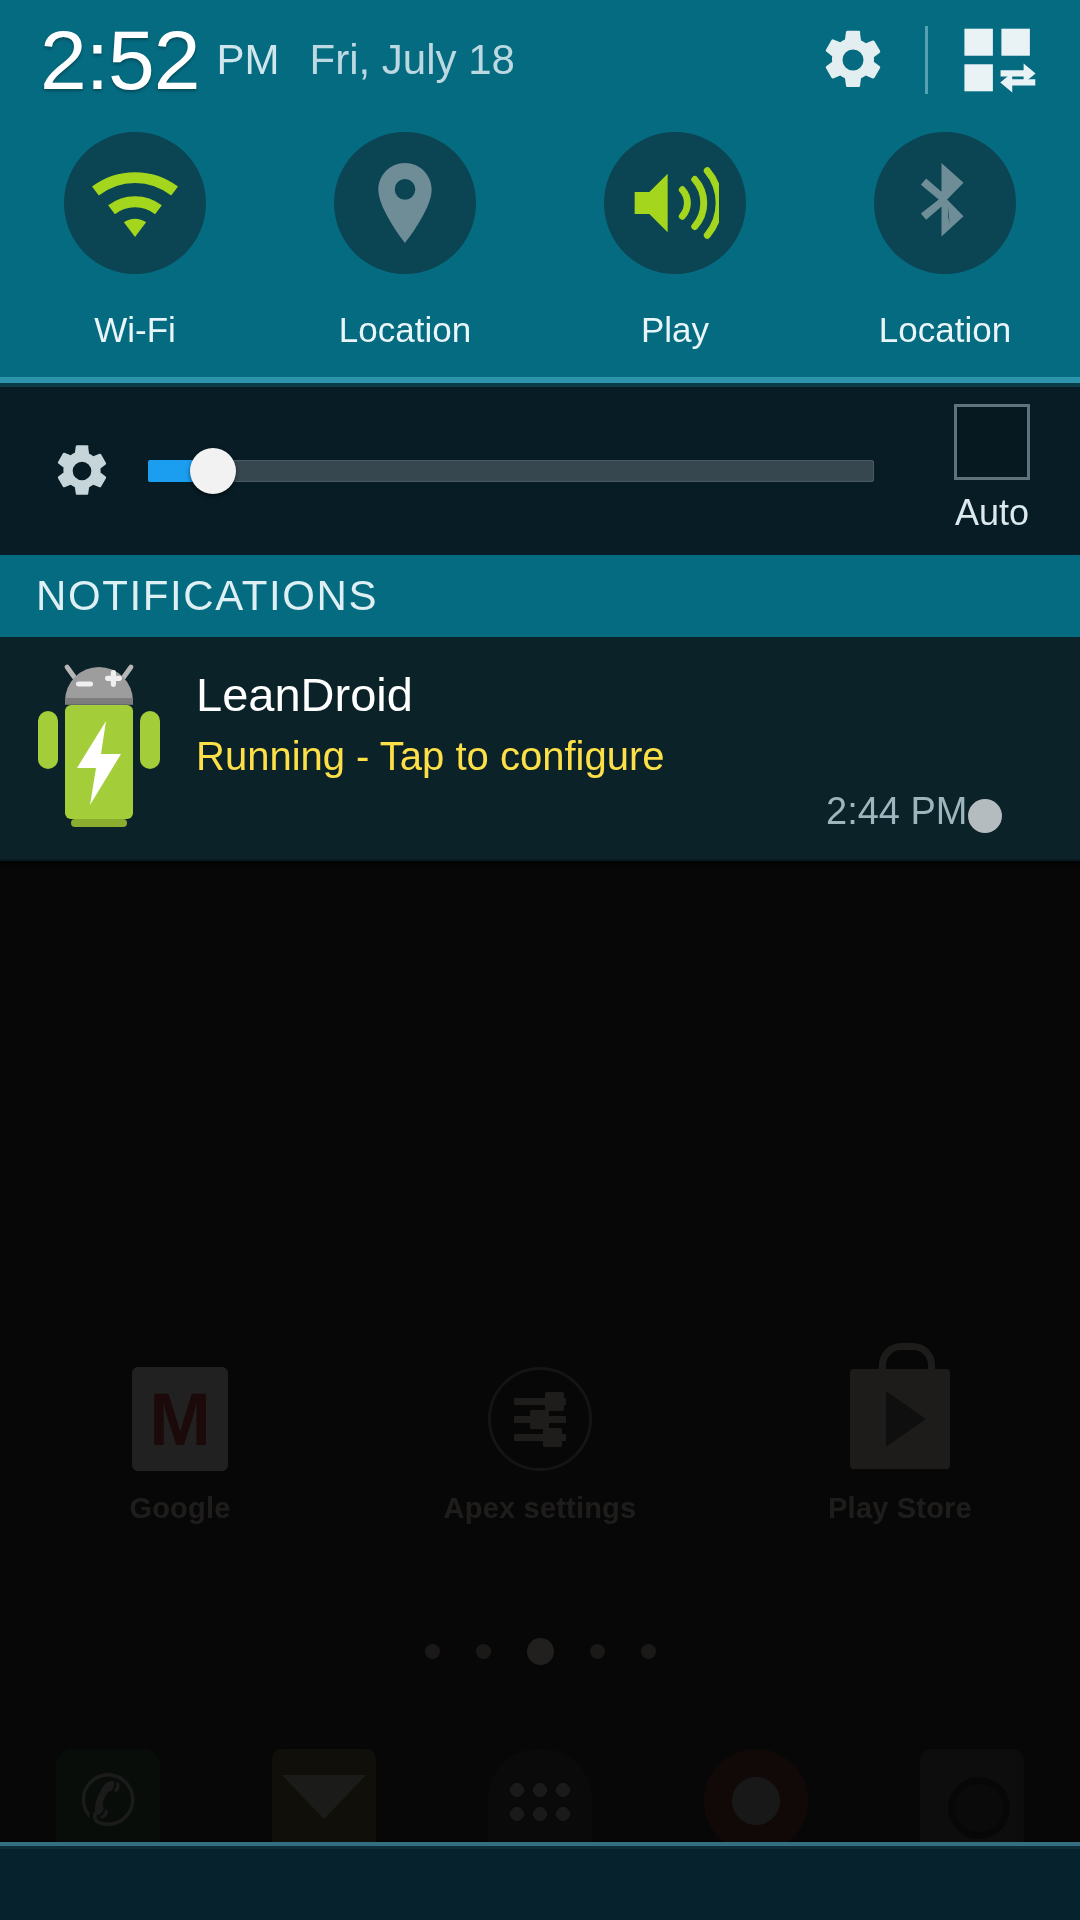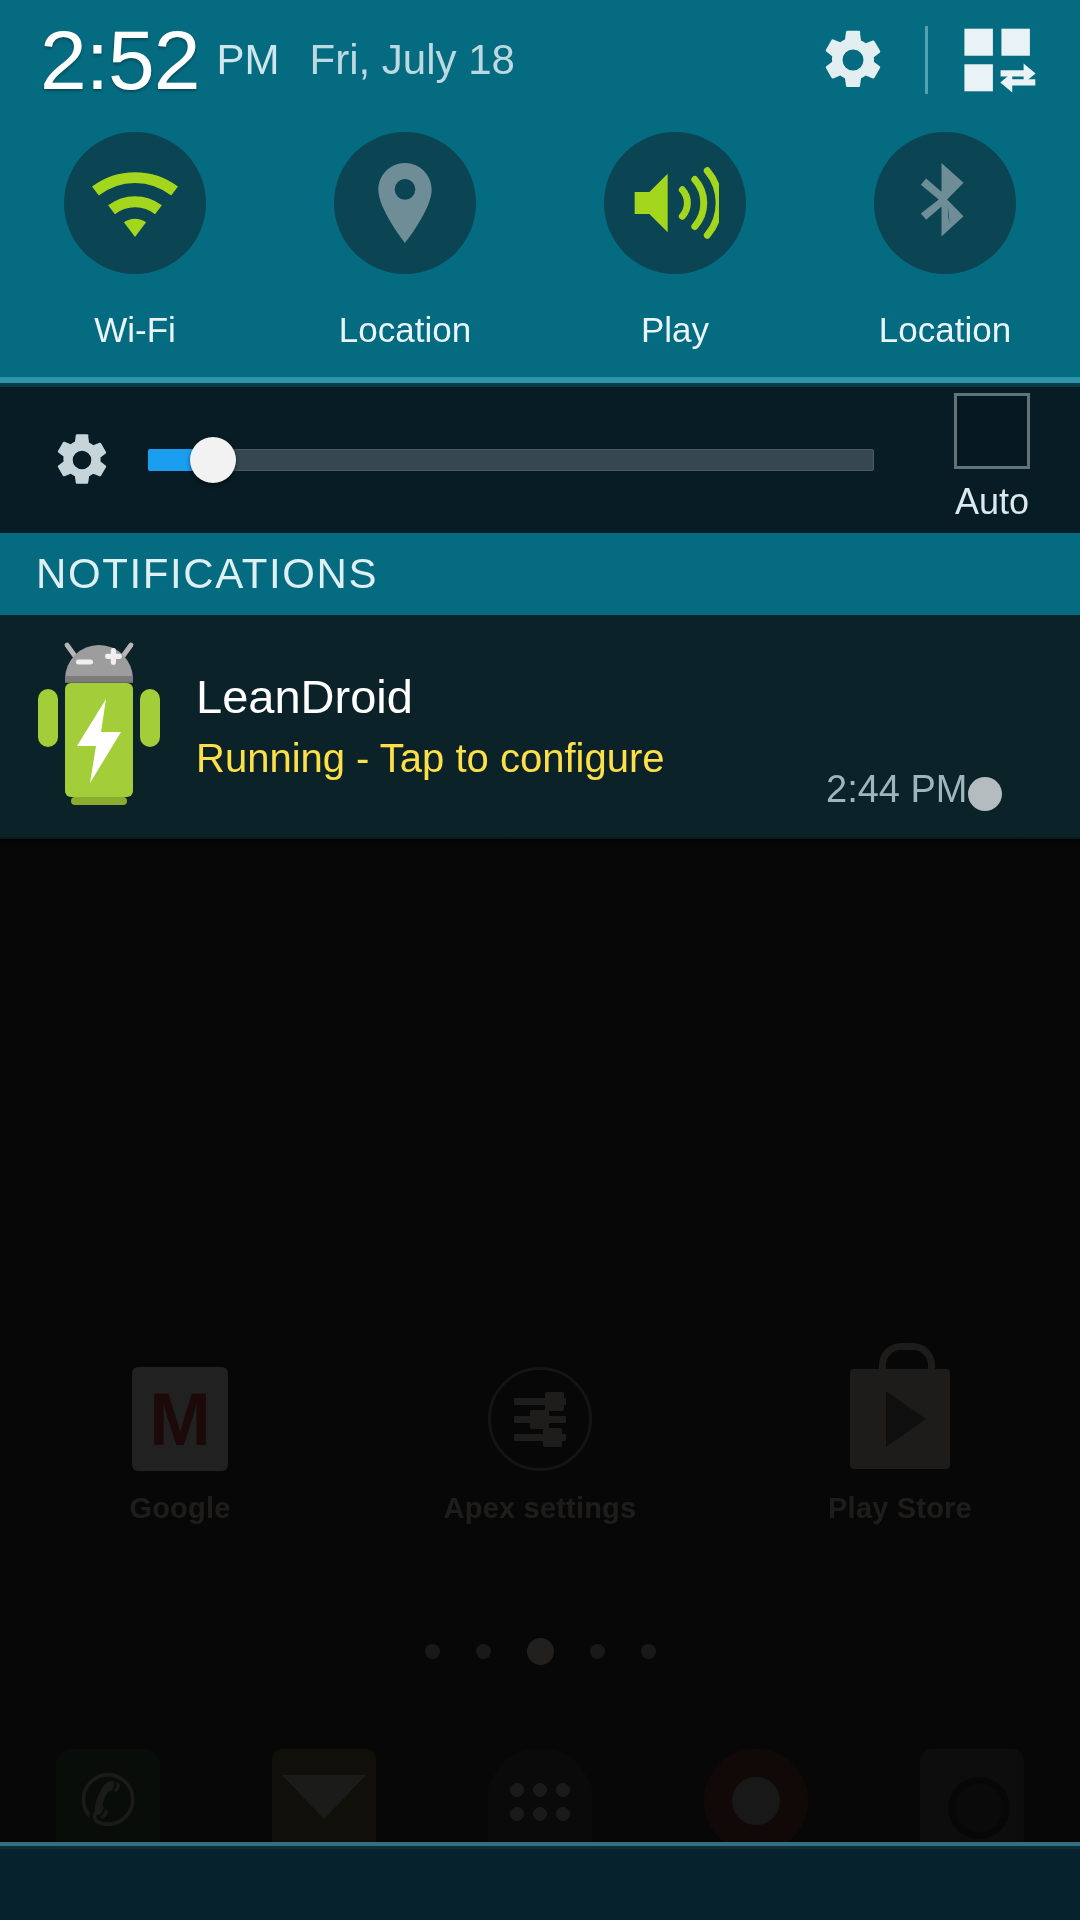--- a/index.html
+++ b/index.html
@@ -143,21 +143,21 @@
   }
   .toggle-label {
     margin-top:36px; font-size:35px; color:#e9f5f8; text-align:center;
     line-height:1.16; font-weight:400;
   }
 
   #qs-accent { height:6px; background:#2c95ab; }
   #qs-accent2 { height:4px; background:#0b3b47; }
 
   #brightness-row {
-    background:#071c24; height:146px; display:flex; align-items:center;
+    background:#071c24; height:168px; display:flex; align-items:center;
     padding:0 30px 0 44px; position:relative;
   }
   #brightness-gear { width:76px; display:flex; align-items:center; justify-content:center; }
   #slider-wrap { flex:1; position:relative; height:146px; margin-left:28px; margin-right:60px; }
   #slider-track {
     position:absolute; left:0; top:62px; right:0; height:22px;
     background:#37474f; border-radius:2px; border:1px solid #4a5a63;
   }
   #slider-fill {
     position:absolute; left:0; top:62px; width:9%; height:22px;
@@ -187,21 +187,21 @@
   #notif-list { background:#0b2229; }
   .notif-item {
     display:flex; padding:22px 34px 26px 24px; position:relative;
     border-bottom:2px solid #061a20;
   }
   .notif-icon-wrap {
     width:150px; display:flex; align-items:flex-start; justify-content:center;
     padding-top:2px;
   }
   .notif-body { flex:1; padding-left:22px; padding-top:10px; }
-  .notif-title { font-size:47px; color:#ffffff; font-weight:400; line-height:1.1;margin-top:24px; }
+  .notif-title { font-size:47px; color:#ffffff; font-weight:400; line-height:1.1; }
   .notif-text { font-size:40px; color:#fde047; margin-top:14px; font-weight:400; }
   .notif-right {
     width:220px; display:flex; align-items:flex-end;
     padding-top:14px;
   }
   .notif-time { font-size:38px; color:#9fb5bd; }
   .notif-expand {
     width:34px; height:34px; border-radius:50%; background:#b4bcc0; margin-top:28px;
   }
 

